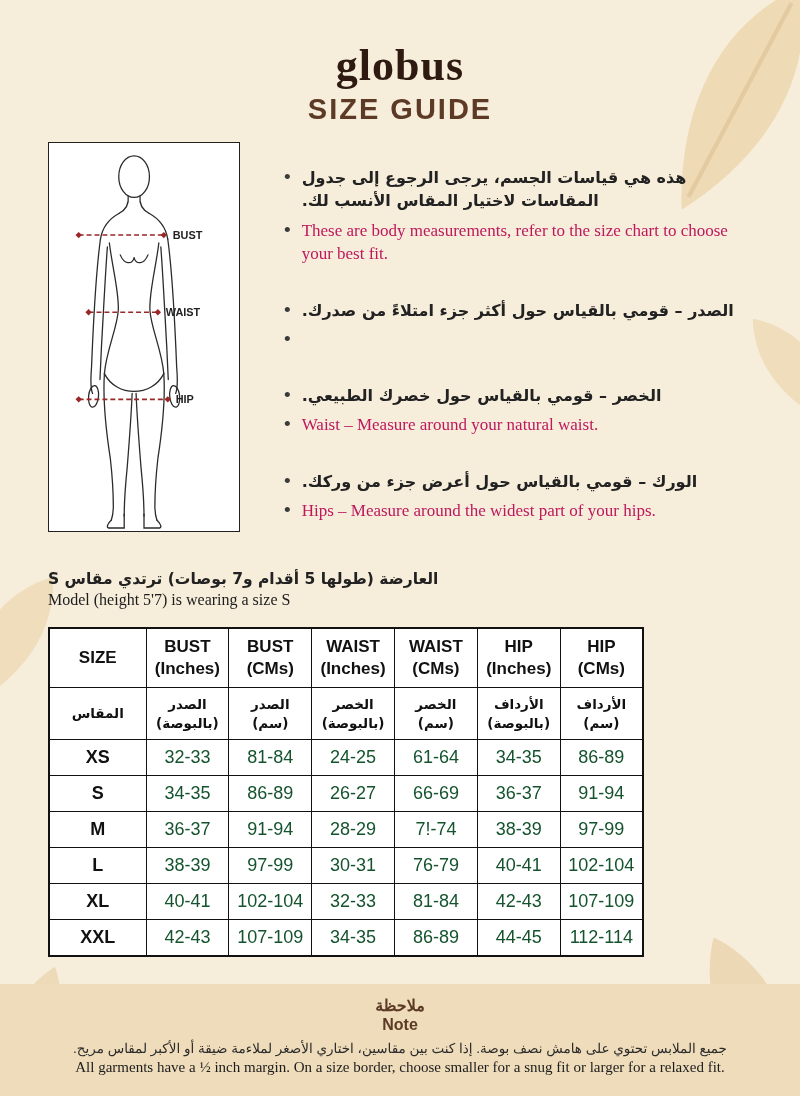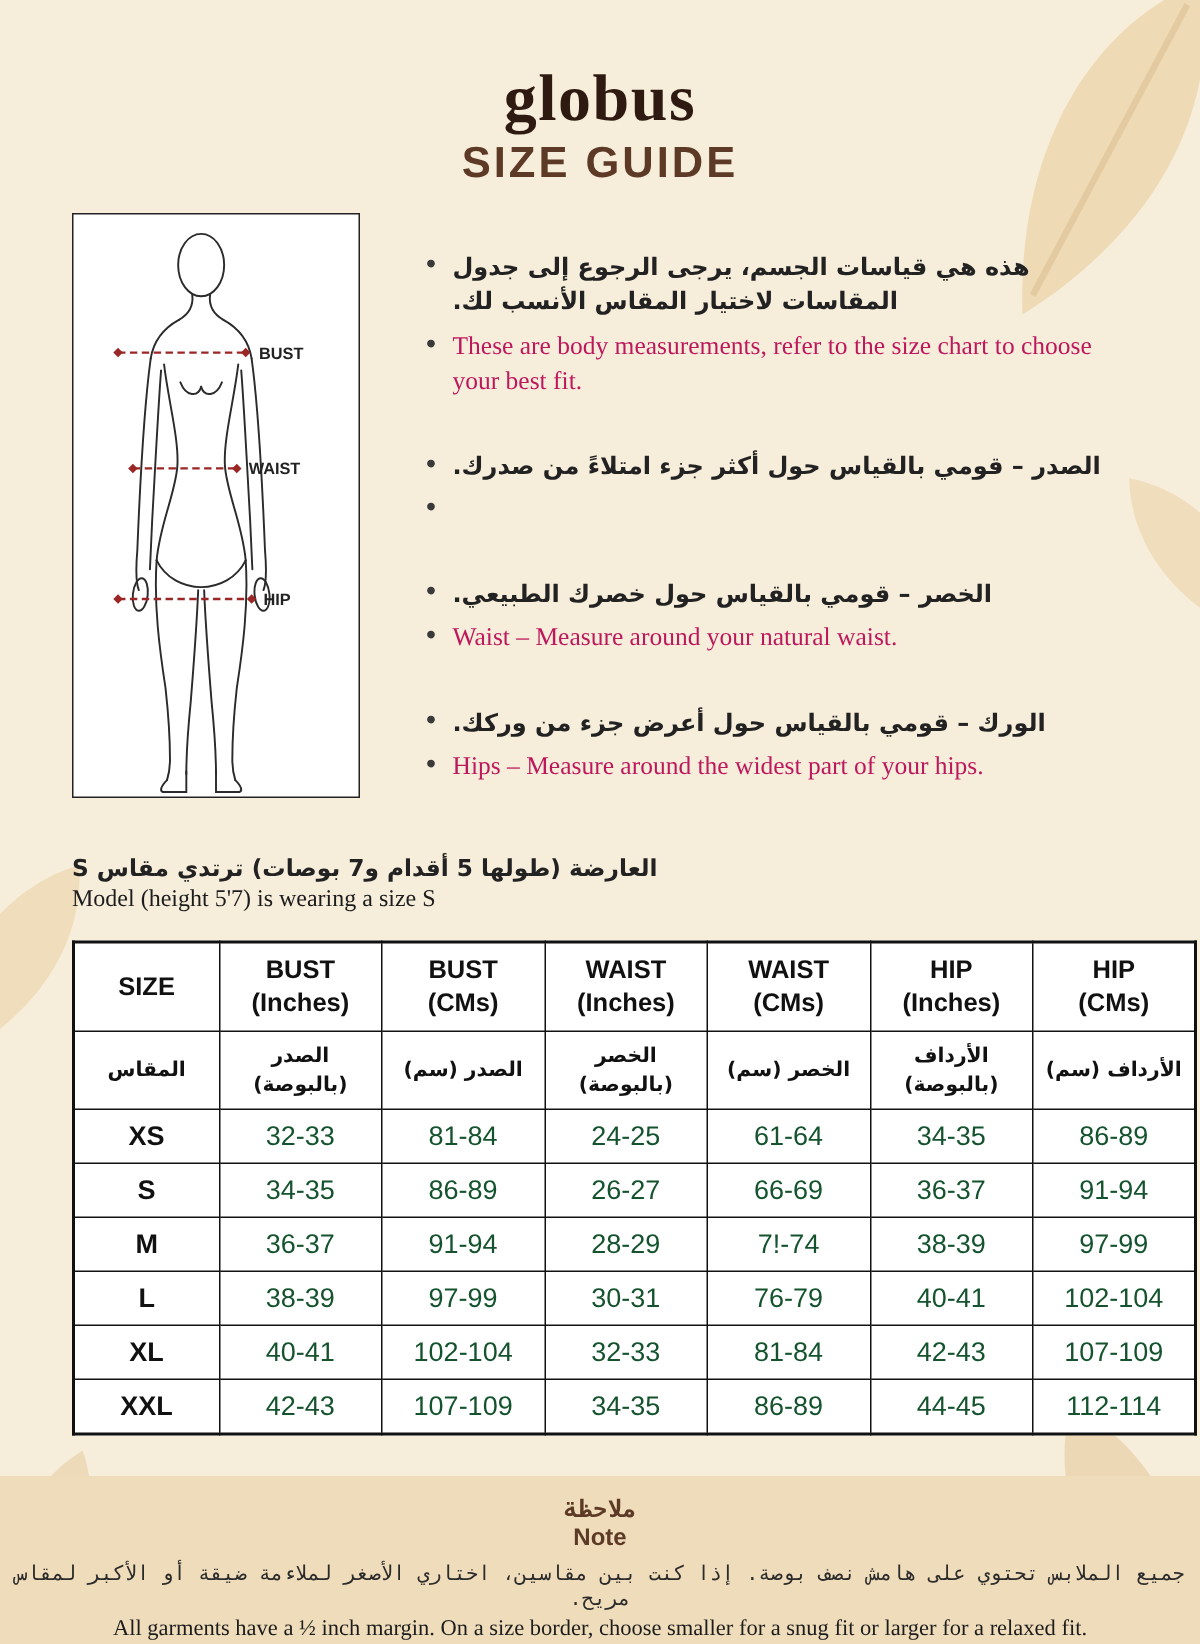--- a/index.html
+++ b/index.html
@@ -55,21 +55,21 @@
     font-weight:bold;font-size:15.5px;color:#222;margin-bottom:3px;
   }
   .model-en{
     font-family:"Liberation Serif", serif;
     font-size:16px;color:#1c1c1c;
   }
   
   table.size-table{
     position:relative;z-index:2;
     margin:18px 0 0 48px;
-    width:750px;border-collapse:collapse;
+    width:596px;border-collapse:collapse;
     background:#ffffff;table-layout:fixed;
     border:2px solid #111;
   }
   table.size-table th, table.size-table td{
     border:1.5px solid #111;
     text-align:center;vertical-align:middle;
     padding:7px 3px;
   }
   col.col-size{width:97px;}
   th.h-en{font-size:17px;font-weight:bold;white-space:pre-line;line-height:1.3;color:#111;}
@@ -82,27 +82,27 @@
   td.val-cell{font-size:18px;color:#14532d;}
   
   .note-band{
     position:absolute;left:0;right:0;bottom:0;height:112px;
     background:#eedcba;text-align:center;z-index:1;
     padding-top:12px;box-sizing:border-box;
   }
   .note-band .inner{position:relative;z-index:2;}
   .note-title-ar{
     direction:rtl;
-    font-family:Liberation Mono, monospace;
+    font-family:Liberation Serif, serif;
     font-weight:bold;font-size:16px;color:#5d3a26;
   }
   .note-title-en{font-weight:bold;font-size:16px;color:#5d3a26;margin-top:1px;}
   .note-body-ar{
     direction:rtl;
-    font-family:Liberation Mono, monospace;
+    font-family:Liberation Sans, sans-serif;
     font-size:13.5px;color:#2b2b2b;margin-top:6px;
   }
   .note-body-en{
     font-family:"Liberation Serif", serif;
     font-size:15px;color:#1c1c1c;margin-top:3px;
   }
 </style>
 </head>
 <body>
 

